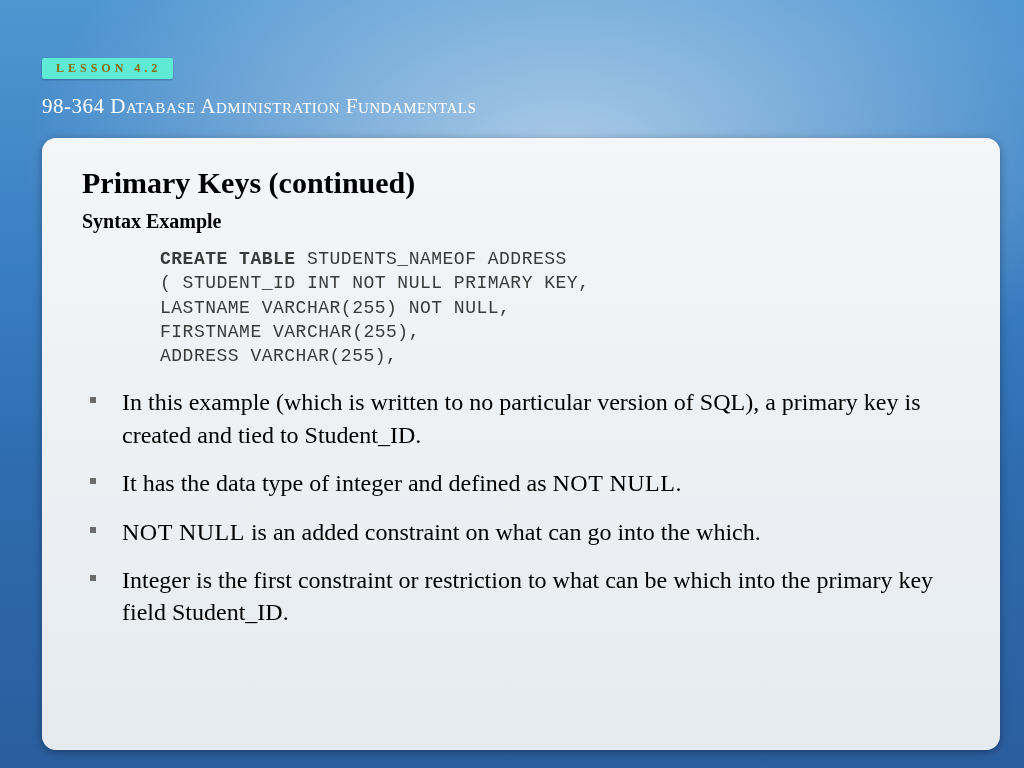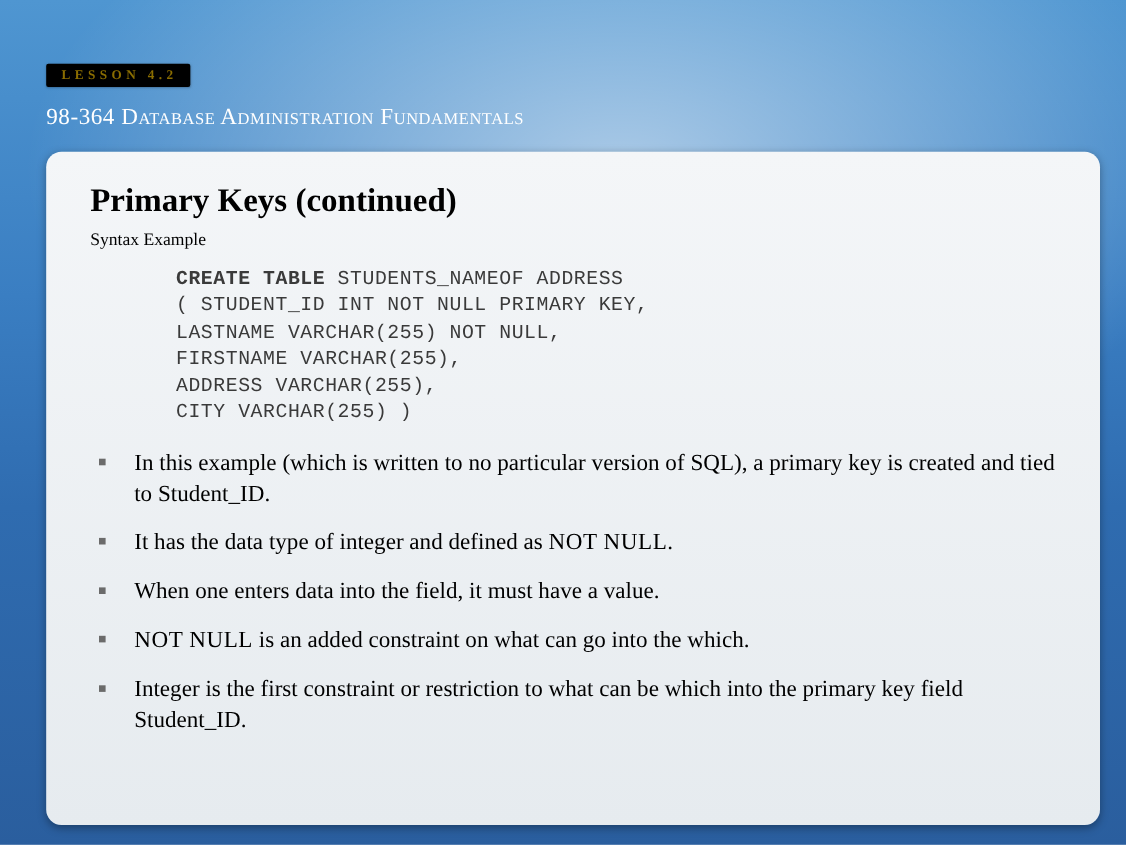--- a/index.html
+++ b/index.html
@@ -13,21 +13,21 @@
   body {
     background:
       radial-gradient(ellipse 900px 500px at 55% 20%, rgba(255,255,255,0.55), rgba(255,255,255,0) 60%),
       linear-gradient(180deg, #4f96d1 0%, #3a7ec2 35%, #2f6cb0 60%, #2a5e9e 100%);
     position: relative;
   }
   .lesson-chip {
     position: absolute;
     top: 58px;
     left: 42px;
-    background: #000000; 
+    background: #5eead4; 
     color: #8a6d00;
     font-family: Georgia, "Times New Roman", serif;
     font-weight: bold;
     font-size: 12px;
     letter-spacing: 4px;
     padding: 3px 12px 3px 14px;
     border-radius: 2px;
     box-shadow: 0 1px 2px rgba(0,0,0,0.25);
   }
   .course-title {
@@ -55,22 +55,22 @@
   }
   .panel h1 {
     margin: 0 0 10px 0;
     font-family: "Times New Roman", Times, serif;
     font-size: 30px;
     font-weight: bold;
     color: #000;
   }
   .subhead {
     font-family: "Times New Roman", Times, serif;
-    font-size: 16px;
-    font-weight: normal;
+    font-size: 20px;
+    font-weight: bold;
     margin: 0 0 14px 0;
     color: #000;
   }
   .sql-heading {
     margin: 0 0 12px 40px;
     font-family: "Times New Roman", Times, serif;
     font-size: 20px;
     color: #000;
     letter-spacing: 0.3px;
   }
@@ -87,21 +87,21 @@
   }
   ul.bullets {
     list-style: none;
     padding: 0;
     margin: 0 0 0 4px;
   }
   ul.bullets li {
     position: relative;
     padding: 0 0 0 36px;
     margin: 0 0 16px 0;
-    font-size: 21px;
+    font-size: 24px;
     line-height: 1.35;
     color: #000;
   }
   ul.bullets li::before {
     content: "";
     position: absolute;
     left: 4px;
     top: 11px;
     width: 6px;
     height: 6px;
@@ -125,32 +125,28 @@
 
   <div class="subhead">Syntax  Example</div>
 
 
   <div class="code-block">
     <span class="kw">CREATE TABLE</span><span>  STUDENTS_NAMEOF ADDRESS</span><br>
     <span>( STUDENT_ID  INT  NOT NULL PRIMARY KEY,</span><br>
     <span>LASTNAME  VARCHAR(255) NOT NULL,</span><br>
     <span>FIRSTNAME  VARCHAR(255),</span><br>
     <span>ADDRESS  VARCHAR(255),</span><br>
-    <span>CITY  VARCHAR(255) )</span>
   </div>
 
   <ul class="bullets">
     <li>
       <span>In this example (which is written to no particular version of SQL), a primary key is created and tied to Student_ID.</span>
     </li>
     <li>
       <span>It has the data type of integer and defined as </span><span class="mono">NOT NULL</span><span>.</span>
-    </li>
-    <li>
-      <span>When one enters data into the field, it must have a value.</span>
     </li>
     <li>
       <span class="mono">NOT NULL</span><span> is an added constraint on what can go into the which.</span>
     </li>
     <li>
       <span>Integer is the first constraint or restriction to what can be which into the primary key field Student_ID.</span>
     </li>
   </ul>
 
 </div>

